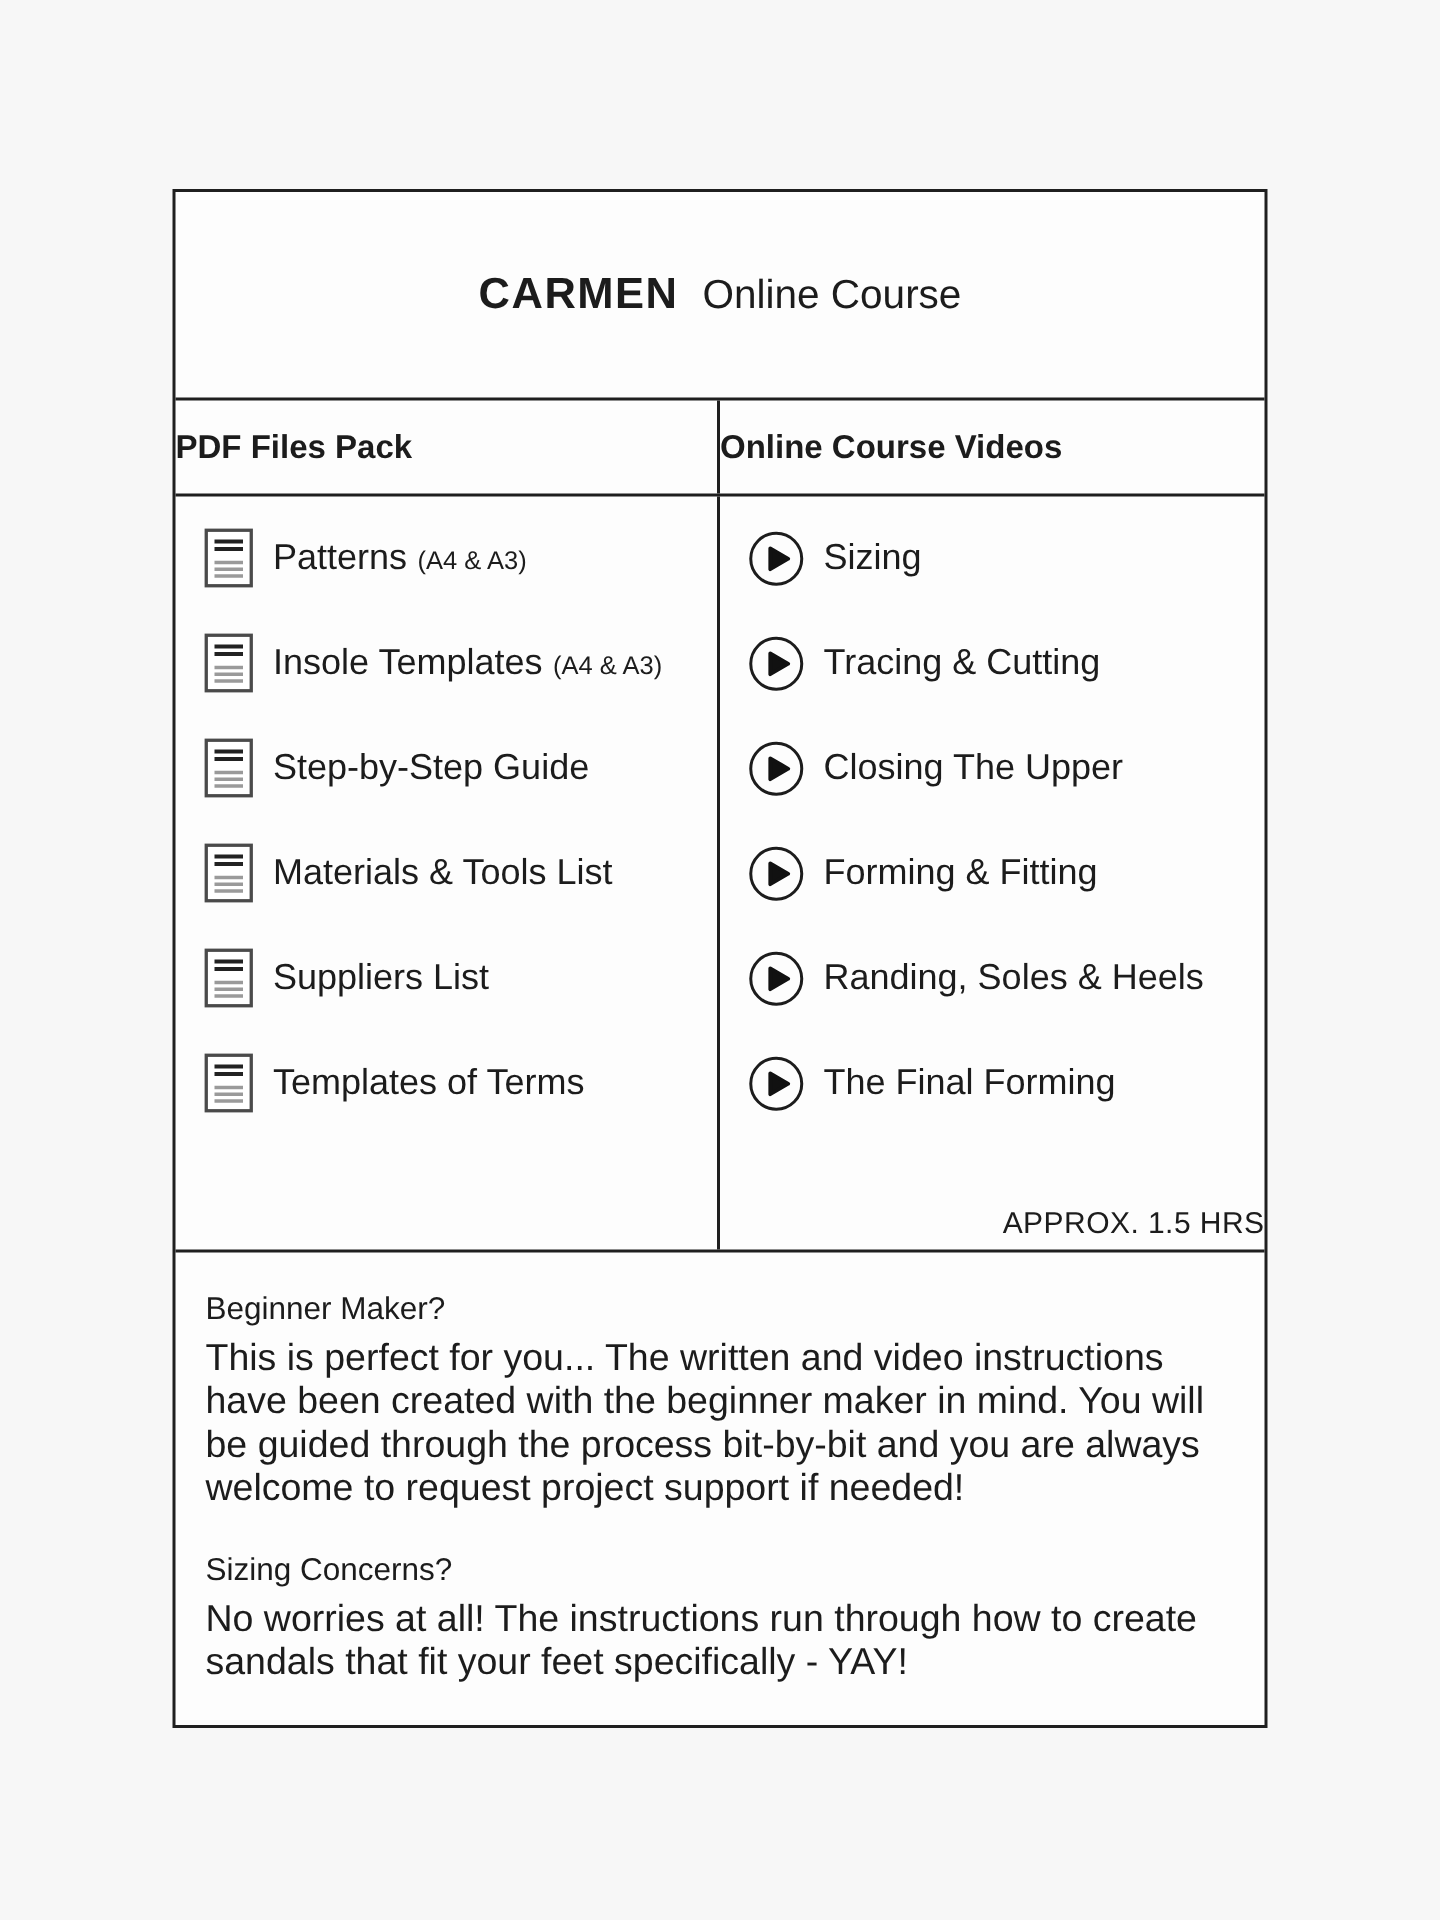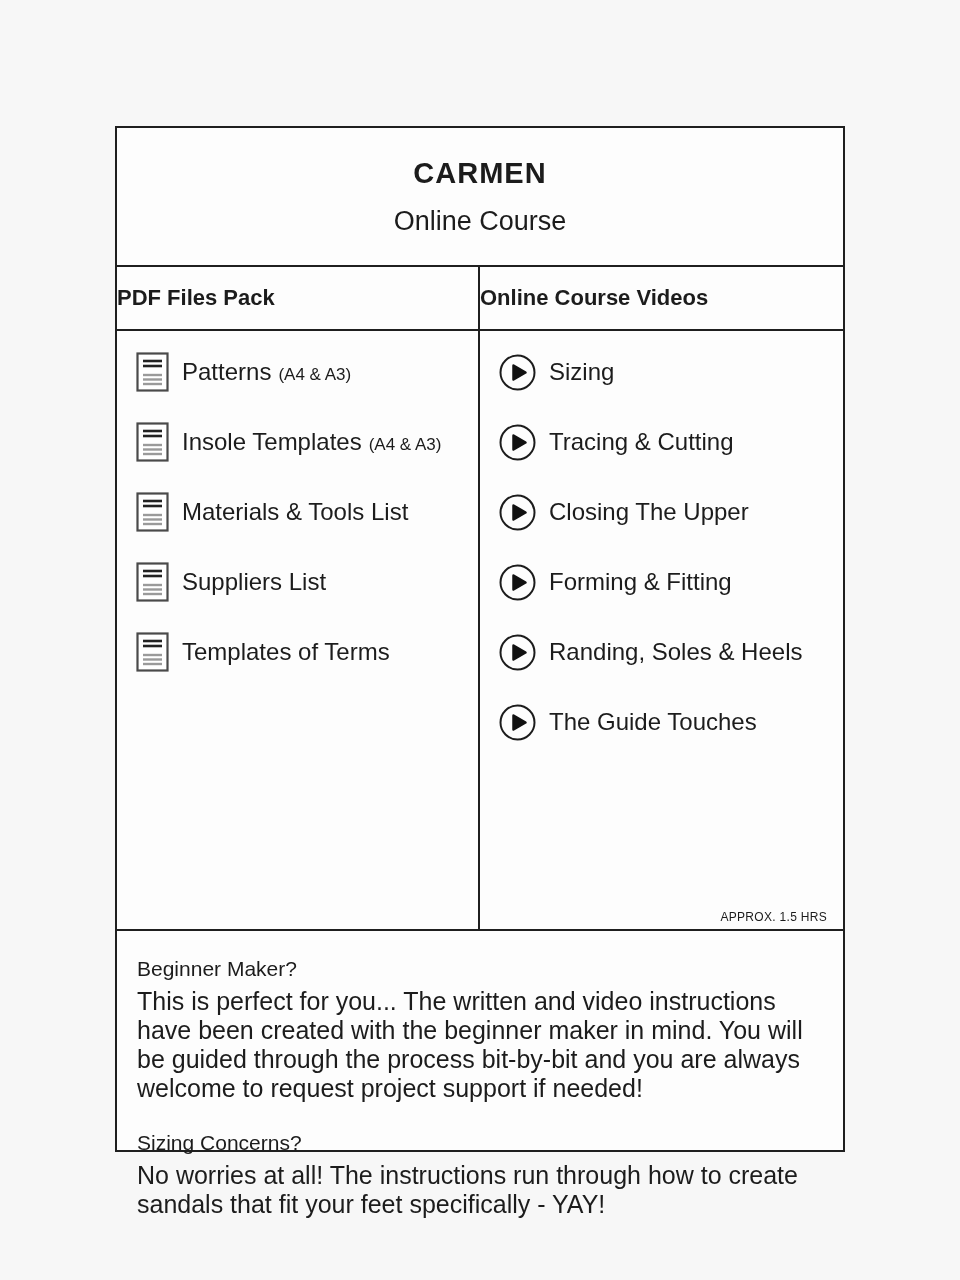--- a/index.html
+++ b/index.html
@@ -21,21 +21,21 @@
     box-sizing: border-box;
     border: 2px solid #1f1f1f;
     background: #fdfdfd;
   }
   
   .title-block {
     box-sizing: border-box;
     height: 139px;
     border-bottom: 2px solid #1f1f1f;
     display: flex;
-    flex-direction: column;
+    flex-direction: row;
     align-items: center;
     justify-content: center;
     gap: 16px;
   }
   .main-title {
     font-size: 29px;
     font-weight: 700;
     letter-spacing: 1px;
   }
   .sub-title {
@@ -54,21 +54,21 @@
     width: 363px;
     display: flex;
     align-items: center;
     font-size: 22px;
     font-weight: 700;
   }
   .header-cell.left { border-right: 2px solid #1f1f1f; }
   
   .content-row {
     box-sizing: border-box;
-    height: 600px;
+    height: 504px;
     border-bottom: 2px solid #1f1f1f;
     display: flex;
   }
   .col {
     box-sizing: border-box;
     width: 363px;
     padding-top: 6px;
     position: relative;
   }
   .col.left { border-right: 2px solid #1f1f1f; }
@@ -85,23 +85,23 @@
     justify-content: center;
   }
   .item-text {
     margin-left: 13px;
     white-space: nowrap;
   }
   .item-label { font-size: 24px; }
   .item-note  { font-size: 17px; margin-left: 7px; }
   .duration-note {
     position: absolute;
-    right: 16px;
+    right: 0;
     bottom: 5px;
-    font-size: 12px;
+    font-size: 20px;
     letter-spacing: 0.3px;
   }
   
   .footer {
     box-sizing: border-box;
     padding: 14px 28px 0 20px;
   }
   .footer-heading {
     font-size: 21px;
     font-weight: 400;
@@ -161,20 +161,28 @@
 
       <div class="item">
         <span class="icon-wrap">
             <svg width="33" height="40" viewBox="0 0 33 40">
               <use href="#doc-icon-shape"></use>
             </svg>
           </span>
         <span class="item-text"><span class="item-label">Insole Templates</span><span class="item-note">(A4 &amp; A3)</span></span>
       </div>
 
+      <div class="item">
+        <span class="icon-wrap">
+            <svg width="33" height="40" viewBox="0 0 33 40">
+              <use href="#doc-icon-shape"></use>
+            </svg>
+          </span>
+        <span class="item-text"><span class="item-label">Step-by-Step Guide</span></span>
+      </div>
 
       <div class="item">
         <span class="icon-wrap">
             <svg width="33" height="40" viewBox="0 0 33 40">
               <use href="#doc-icon-shape"></use>
             </svg>
           </span>
         <span class="item-text"><span class="item-label">Materials &amp; Tools List</span></span>
       </div>
 
@@ -245,21 +253,21 @@
           </span>
         <span class="item-text"><span class="item-label">Randing, Soles &amp; Heels</span></span>
       </div>
 
       <div class="item">
         <span class="icon-wrap">
             <svg width="37" height="37" viewBox="0 0 37 37">
               <use href="#play-icon-shape"></use>
             </svg>
           </span>
-        <span class="item-text"><span class="item-label">The Guide Touches</span></span>
+        <span class="item-text"><span class="item-label">The Final Forming</span></span>
       </div>
 
       <div class="duration-note">APPROX. 1.5 HRS</div>
 
     </div>
   </div>
 
   <div class="footer">
     <div class="footer-section">
       <p class="footer-heading">Beginner Maker?</p>

